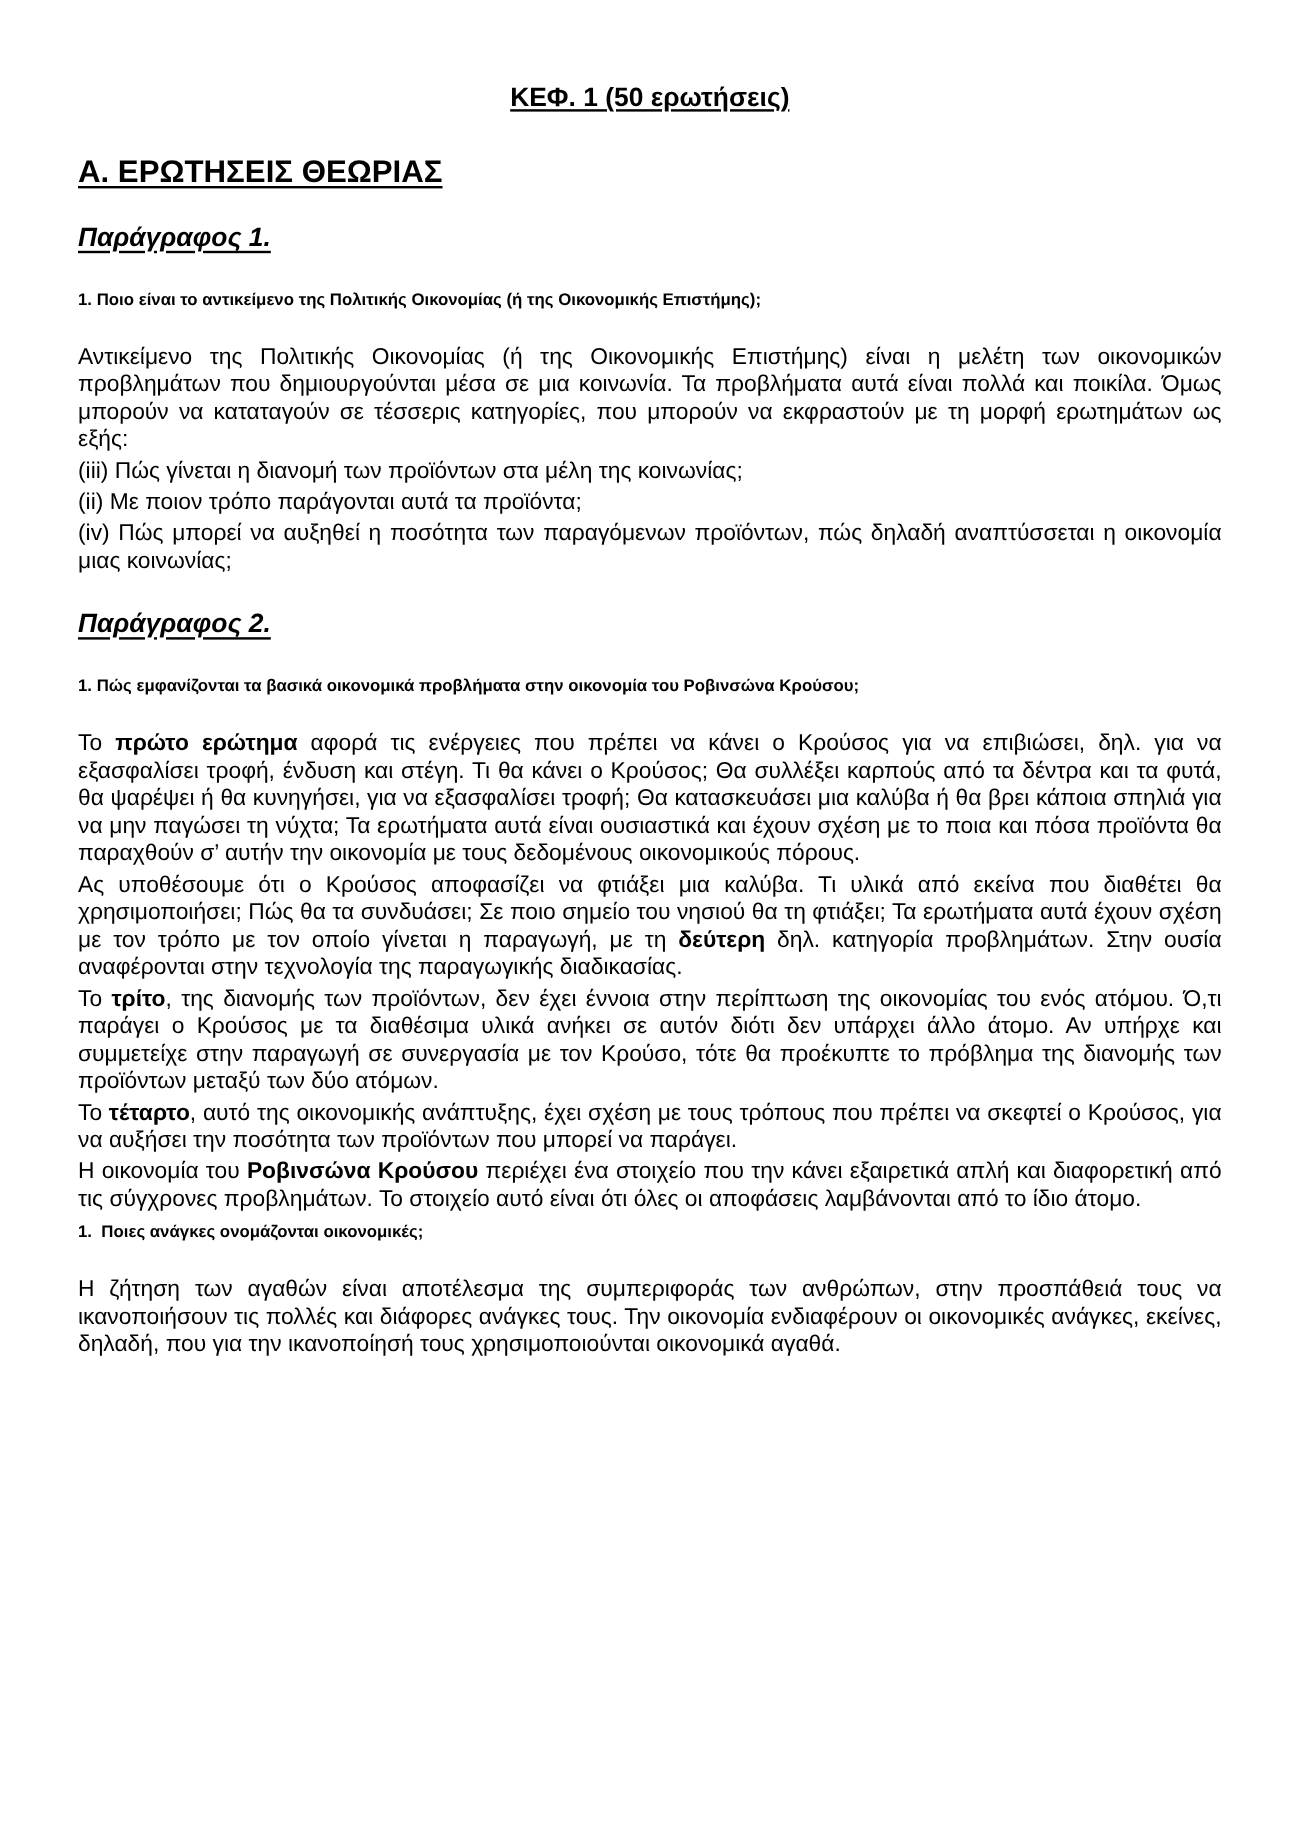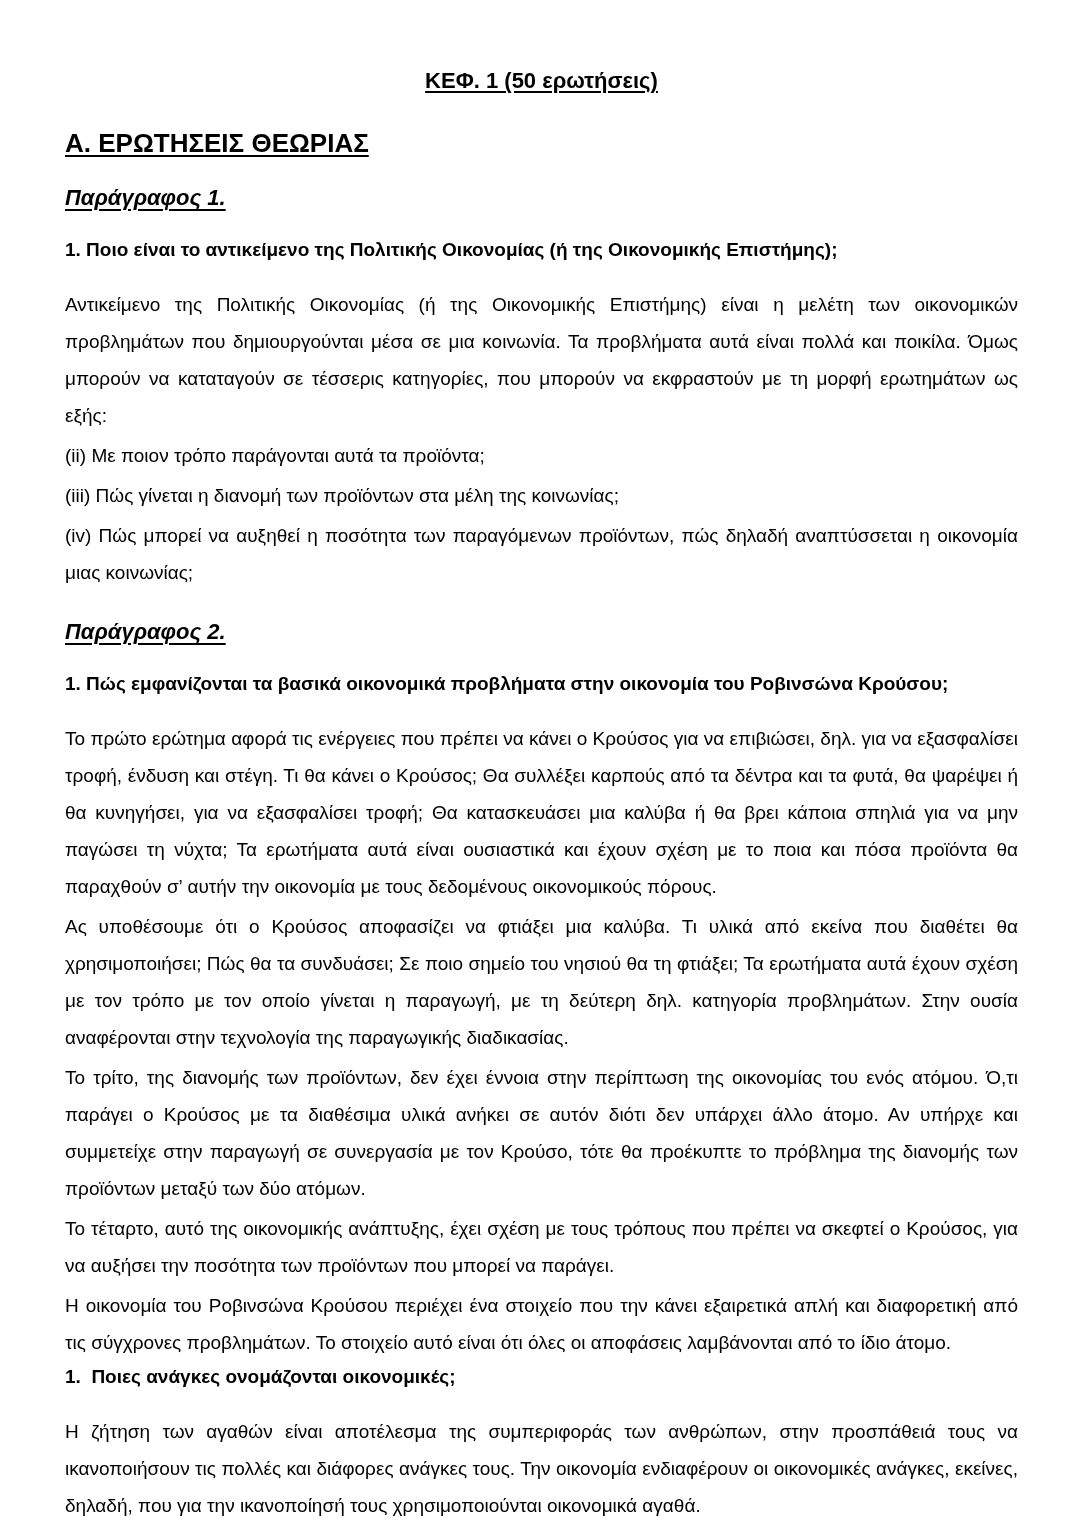--- a/index.html
+++ b/index.html
@@ -38,52 +38,52 @@
     font-size: 22px;
     font-weight: bold;
     text-decoration: underline;
     text-decoration-thickness: 2px;
     text-underline-offset: 4px;
     margin: 28px 0 26px 0;
     font-style: italic;
   }
   .para-heading.first { margin-top: 0; }
   .q {
-    font-size: 19px;
+    font-size: 14px;
     font-weight: bold;
     margin: 0 0 24px 0;
     white-space: pre-wrap;
     line-height: 25px;
   }
   .section-body { margin: 0 0 2px 0; }
   .section-body p {
     font-size: 19px;
-    line-height: 37px;
+    line-height: 23px;
     margin: 0 0 3px 0;
     text-align: justify;
     white-space: pre-wrap;
   }
-  .b { font-weight: normal; }
+  .b { font-weight: bold; }
 </style>
 </head>
 <body>
 
 <div class="page">
 
   <h1 class="title">ΚΕΦ. 1 (50 ερωτήσεις)</h1>
 
   <h2 class="section-a">Α. ΕΡΩΤΗΣΕΙΣ ΘΕΩΡΙΑΣ</h2>
 
   <section>
     <h3 class="para-heading first">Παράγραφος 1.</h3>
     <p class="q">1. Ποιο είναι το αντικείμενο της Πολιτικής Οικονομίας (ή της Οικονομικής Επιστήμης);</p>
     <div class="section-body">
       <p><span>Αντικείμενο της Πολιτικής Οικονομίας (ή της Οικονομικής Επιστήμης) είναι η μελέτη των οικονομικών προβλημάτων που δημιουργούνται μέσα σε μια κοινωνία. Τα προβλήματα αυτά είναι πολλά και ποικίλα. Όμως μπορούν να καταταγούν σε τέσσερις κατηγορίες, που μπορούν να εκφραστούν με τη μορφή ερωτημάτων ως εξής:</span></p>
+      <p><span>(iii) Πώς γίνεται η διανομή των προϊόντων στα μέλη της κοινωνίας;</span></p>
       <p><span>(ii) Με ποιον τρόπο παράγονται αυτά τα προϊόντα;</span></p>
-      <p><span>(iii) Πώς γίνεται η διανομή των προϊόντων στα μέλη της κοινωνίας;</span></p>
       <p><span>(iv) Πώς μπορεί να αυξηθεί η ποσότητα των παραγόμενων προϊόντων, πώς δηλαδή αναπτύσσεται η οικονομία μιας κοινωνίας;</span></p>
     </div>
   </section>
 
   <section>
     <h3 class="para-heading">Παράγραφος 2.</h3>
     <p class="q">1. Πώς εμφανίζονται τα βασικά οικονομικά προβλήματα στην οικονομία του Ροβινσώνα Κρούσου;</p>
     <div class="section-body">
       <p><span>Το </span><span class="b">πρώτο ερώτημα</span><span> αφορά τις ενέργειες που πρέπει να κάνει ο Κρούσος για να επιβιώσει, δηλ. για να εξασφαλίσει τροφή, ένδυση και στέγη. Τι θα κάνει ο Κρούσος; Θα συλλέξει καρπούς από τα δέντρα και τα φυτά, θα ψαρέψει ή θα κυνηγήσει, για να εξασφαλίσει τροφή; Θα κατασκευάσει μια καλύβα ή θα βρει κάποια σπηλιά για να μην παγώσει τη νύχτα; Τα ερωτήματα αυτά είναι ουσιαστικά και έχουν σχέση με το ποια και πόσα προϊόντα θα παραχθούν σ’ αυτήν την οικονομία με τους δεδομένους οικονομικούς πόρους.</span></p>
       <p><span>Ας υποθέσουμε ότι ο Κρούσος αποφασίζει να φτιάξει μια καλύβα. Τι υλικά από εκείνα που διαθέτει θα χρησιμοποιήσει; Πώς θα τα συνδυάσει; Σε ποιο σημείο του νησιού θα τη φτιάξει; Τα ερωτήματα αυτά έχουν σχέση με τον τρόπο με τον οποίο γίνεται η παραγωγή, με τη </span><span class="b">δεύτερη</span><span> δηλ. κατηγορία προβλημάτων. Στην ουσία αναφέρονται στην τεχνολογία της παραγωγικής διαδικασίας.</span></p>

